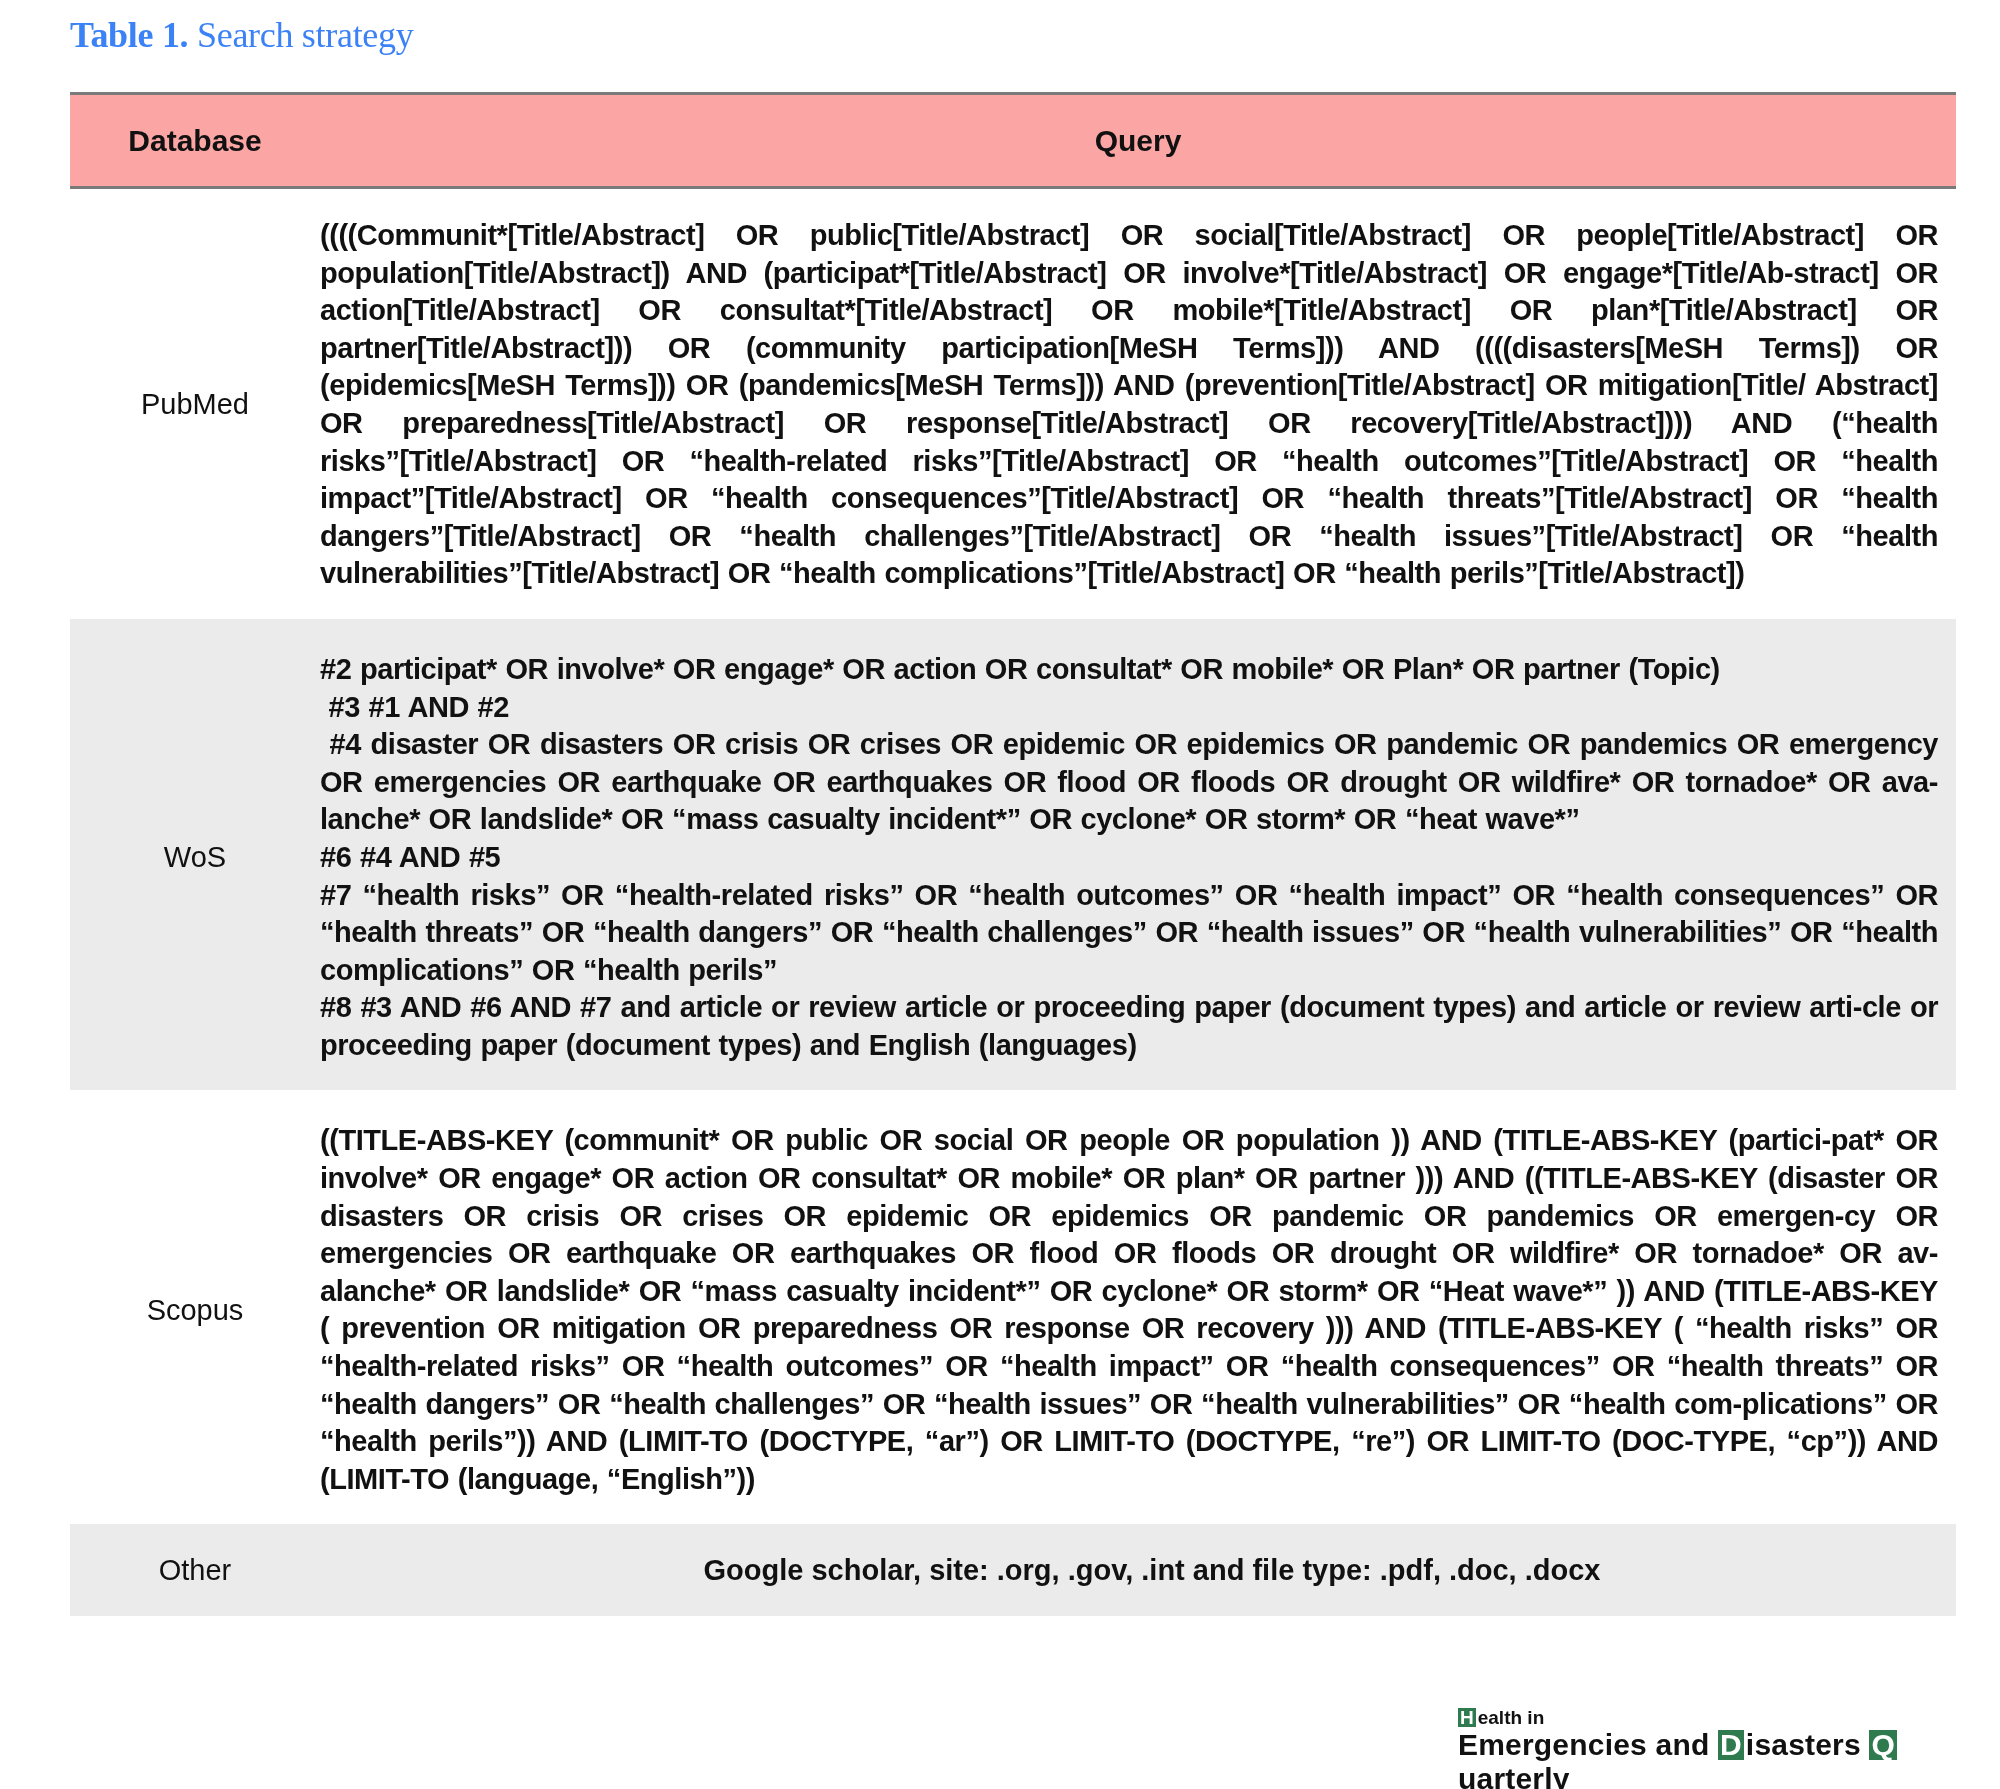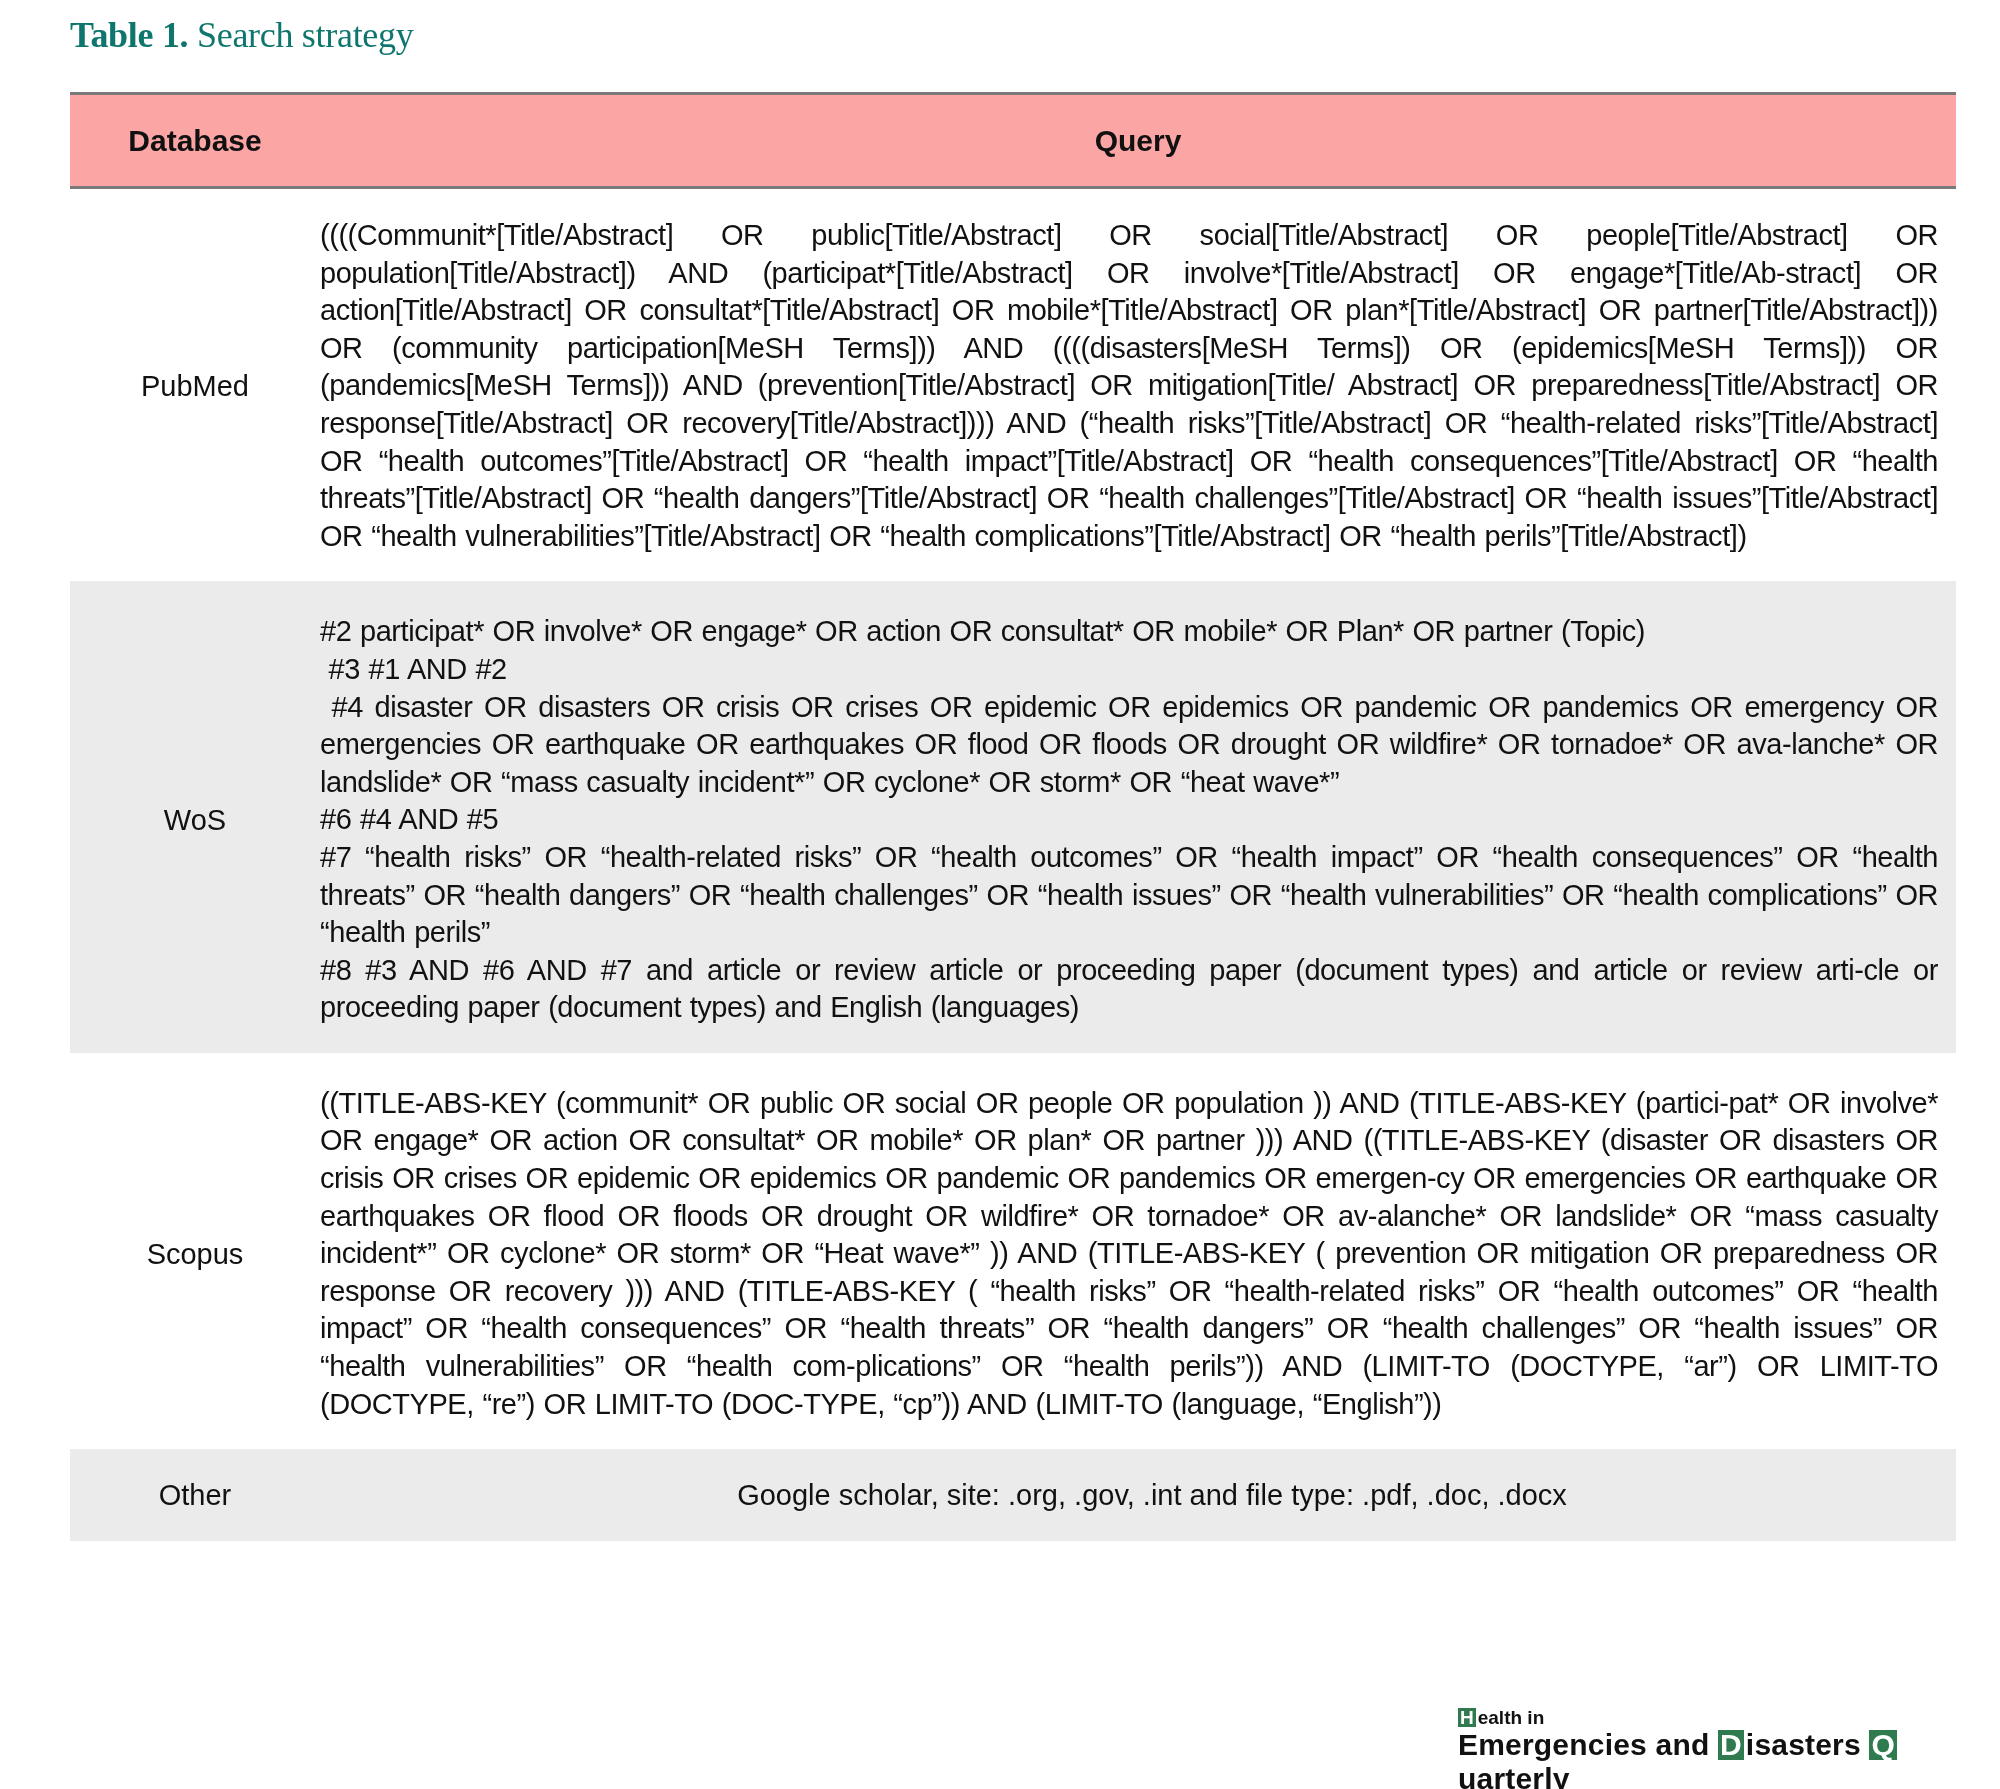--- a/index.html
+++ b/index.html
@@ -4,38 +4,38 @@
 <style>
   html, body { margin: 0; padding: 0; background: #ffffff; }
   body {
     width: 2000px; height: 1789px; position: relative; overflow: hidden;
     color: #111;
     font-family: "Liberation Sans", "DejaVu Sans", sans-serif;
   }
   .caption {
     position: absolute; left: 70px; top: 14px;
     font-family: "Liberation Serif", "DejaVu Serif", serif;
-    font-size: 36px; color: #0f766e; letter-spacing: -0.3px;
+    font-size: 36px; color: #3b82f6; letter-spacing: -0.3px;
   }
   .caption .lbl { font-weight: bold; }
   .table {
     position: absolute; left: 70px; top: 92px; width: 1886px;
     border-top: 3px solid #7a7a7a;
   }
   .row { display: flex; width: 100%; }
   .row.header {
     background: #fca5a5; height: 91px; border-bottom: 3px solid #7a7a7a;
     align-items: center;
   }
   .row.header .c1, .row.header .c2 { font-weight: bold; font-size: 30px; }
   .c1 {
     width: 250px; flex: none; display: flex; align-items: center; justify-content: center;
     font-size: 29px;
   }
-  .c2 { flex: 1; padding-right: 18px; }
+  .c2 { flex: 1; padding-right: 18px; font-weight: bold; }
   .row.header .c2 { text-align: center; padding-right: 0; }
   .row.shaded { background: #ebebeb; }
   .query {
     font-size: 29px; line-height: 37.6px; text-align: justify;
     text-align-last: left; letter-spacing: -0.45px; word-spacing: 1px;
   }
   .row.pubmed { padding: 28px 0 26px 0; }
   .row.wos { padding: 32px 0 26px 0; }
   .row.scopus { padding: 32px 0 26px 0; }
   .row.other { height: 92px; align-items: center; gap: 28px; }

